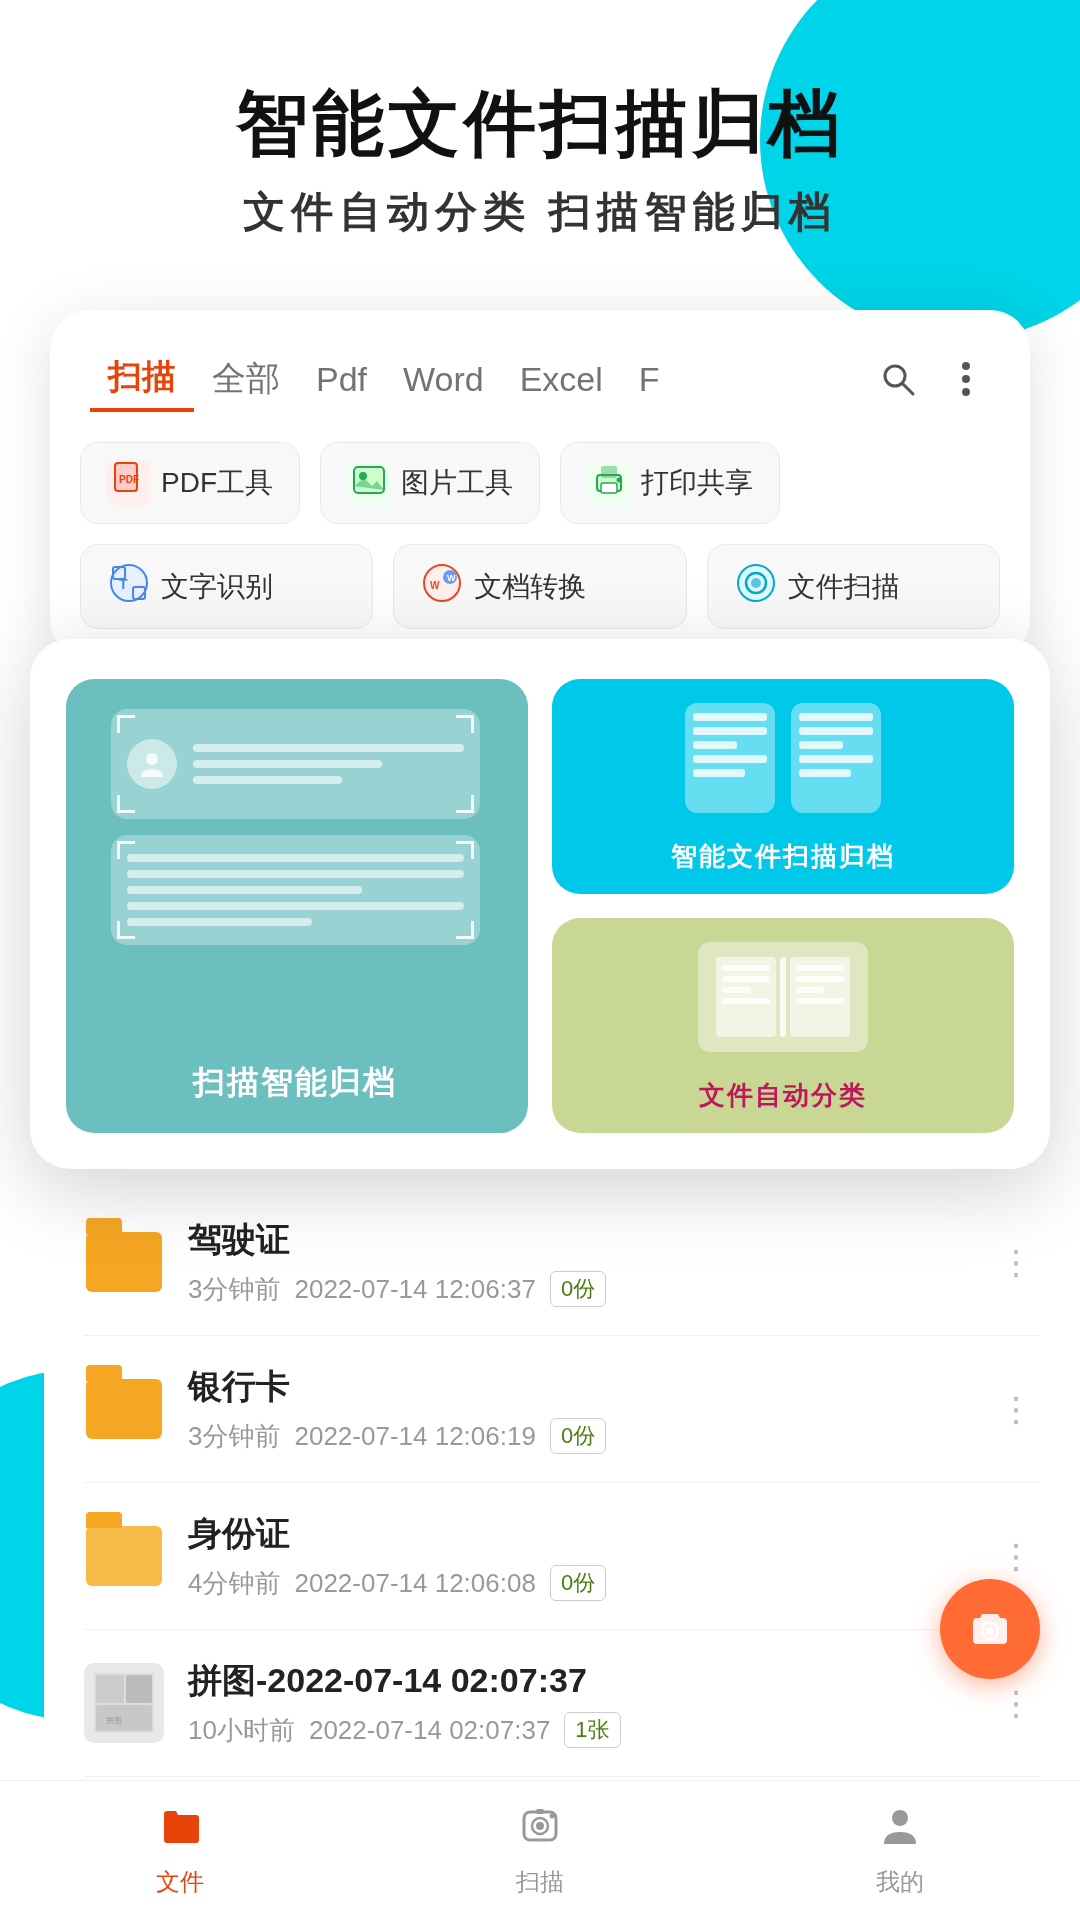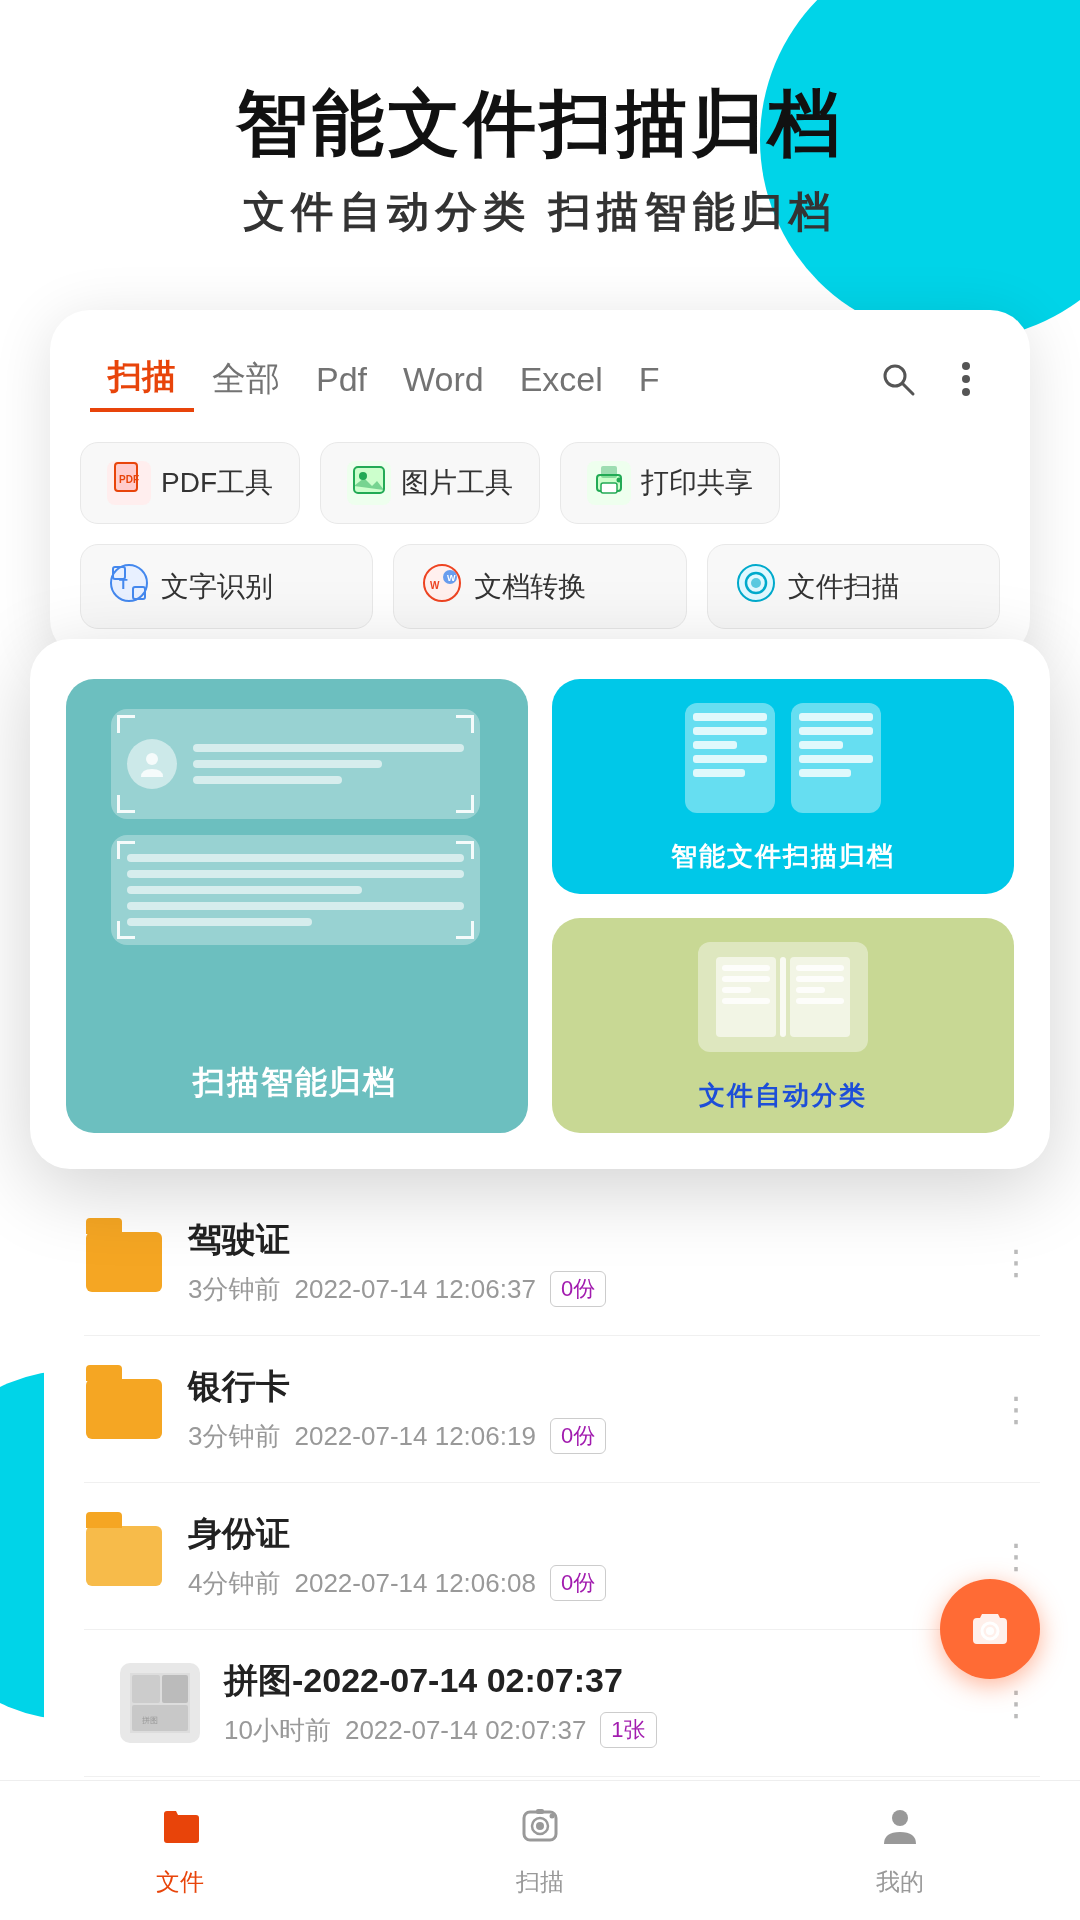--- a/index.html
+++ b/index.html
@@ -350,21 +350,21 @@
       color: #999;
       display: flex;
       align-items: center;
       gap: 14px;
     }
     .file-badge {
       border: 1px solid #ccc;
       border-radius: 6px;
       padding: 2px 10px;
       font-size: 22px;
-      color: #a21caf;
+      color: #4d7c0f;
     }
     .file-more {
       width: 48px;
       height: 48px;
       display: flex;
       align-items: center;
       justify-content: center;
       font-size: 34px;
       color: #bbb;
       cursor: pointer;
@@ -374,21 +374,20 @@
     .file-thumb {
       width: 80px;
       height: 80px;
       border-radius: 10px;
       background: #e8e8e8;
       flex-shrink: 0;
       overflow: hidden;
       display: flex;
       align-items: center;
       justify-content: center;
-      margin-left: 36px;
     }
 
     
     .fab-camera {
       position: absolute;
       right: 40px;
       bottom: 0;
       transform: translateY(-50%);
       width: 100px;
       height: 100px;
@@ -643,21 +642,21 @@
             </div>
             <div class="book-spine"></div>
             <div class="book-page">
               <div class="book-page-line"></div>
               <div class="book-page-line"></div>
               <div class="book-page-line short"></div>
               <div class="book-page-line"></div>
             </div>
           </div>
         </div>
-        <div class="feature-label" style="font-size:26px;color:#1d4ed8;">文件自动分类</div>
+        <div class="feature-label" style="font-size:26px;color:#be185d;">文件自动分类</div>
       </div>
     </div>
   </div>
 </div>
 
 <div class="file-list-wrapper">
   <div class="file-list">
 
     <div class="file-item">
       <div class="folder-icon">

